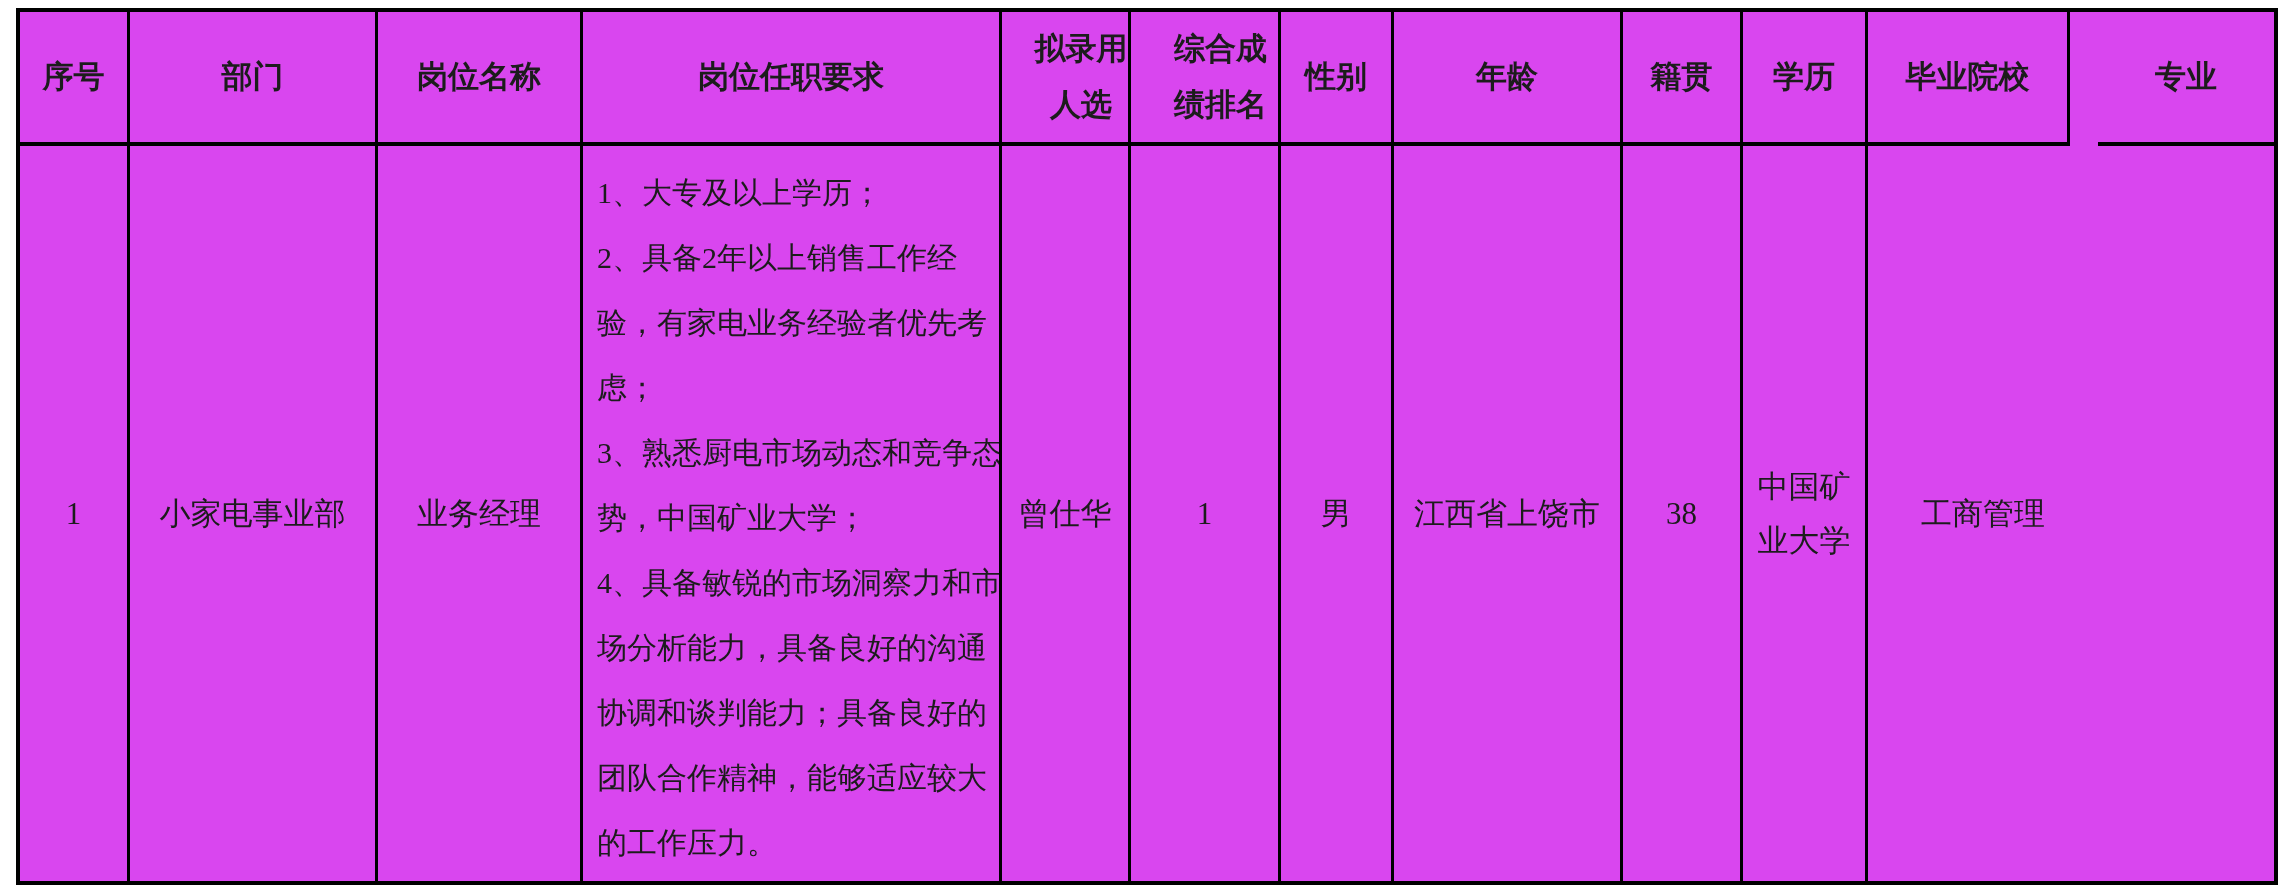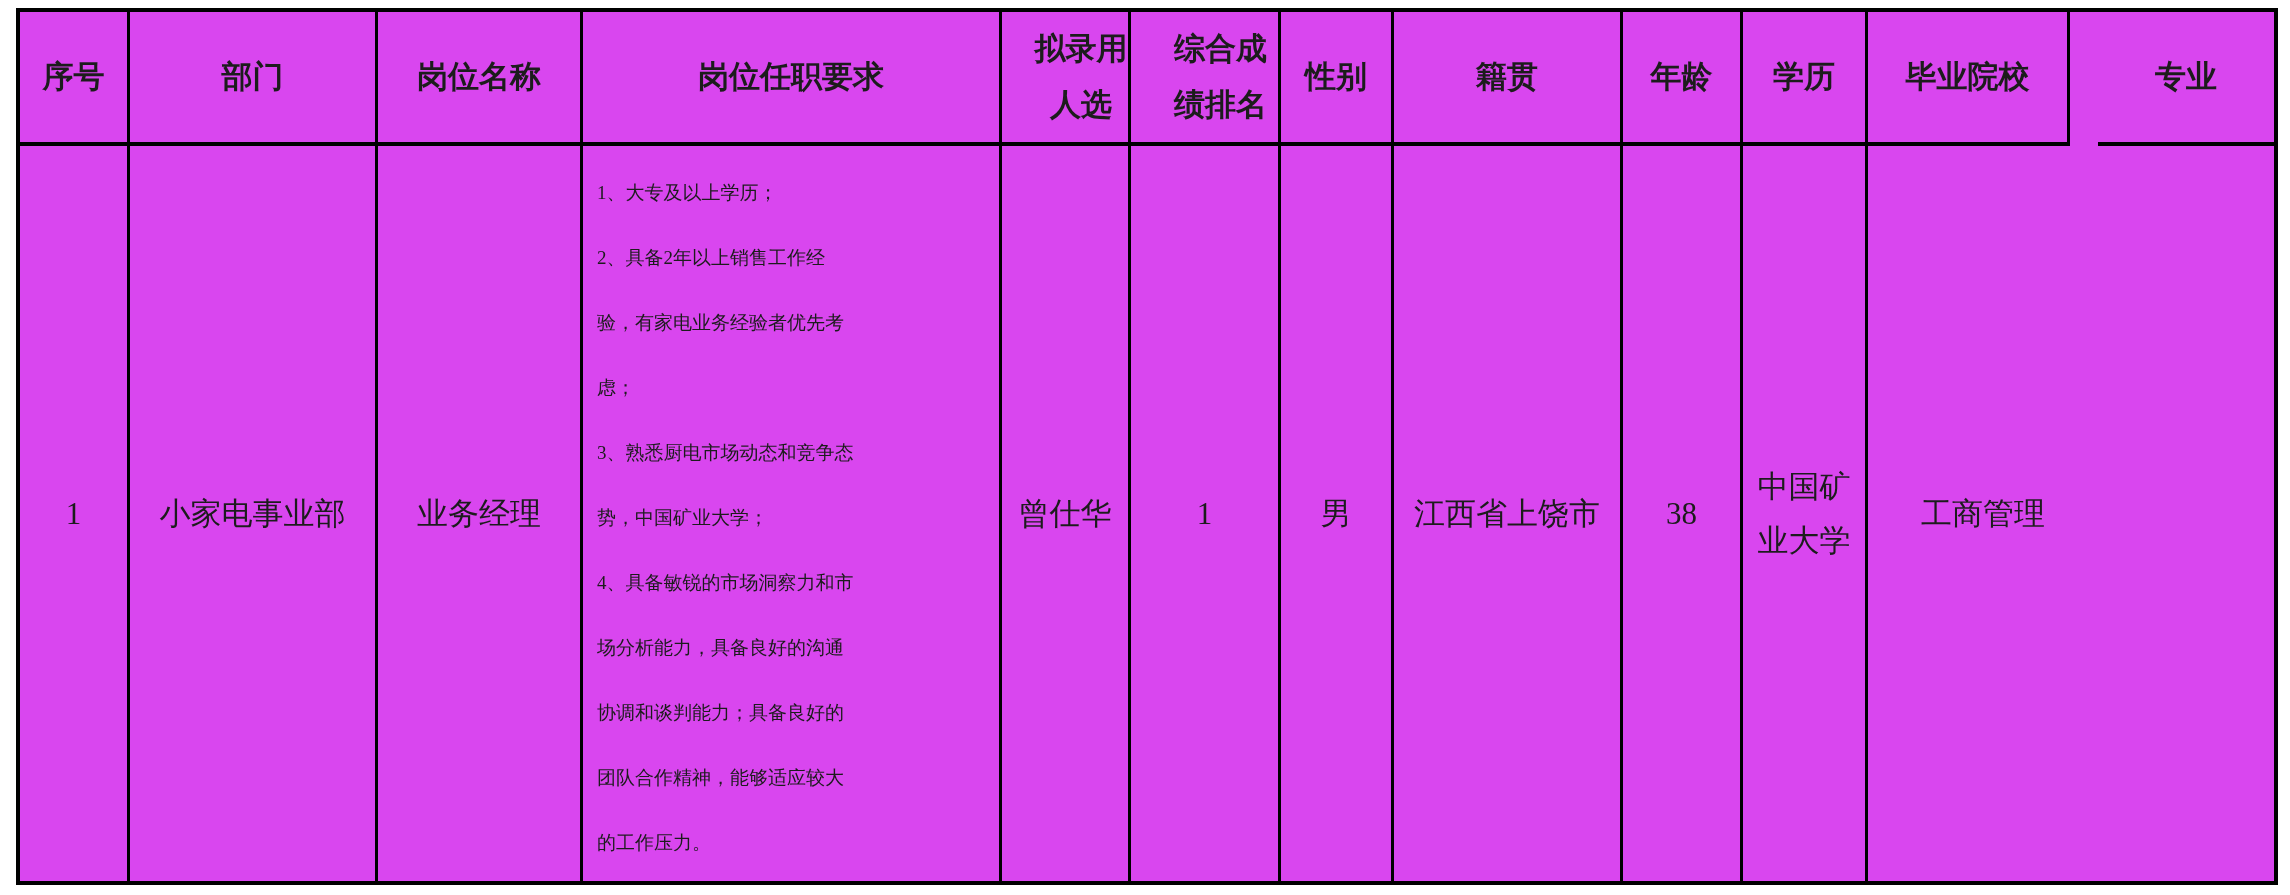--- a/index.html
+++ b/index.html
@@ -45,21 +45,21 @@
     line-height: 56px;
     margin-left: 32px;
   }
   .th .w-candidate { width: 98px; }
   .th .w-rank { width: 130px; }
   .td { font-weight: normal; }
   .td.requirements {
     display: block;
     text-align: left;
     padding: 14px 12px 0 14px;
-    font-size: 19px;
+    font-size: 30px;
     line-height: 65px;
   }
   .td.requirements .req-line {
     height: 65px;
     line-height: 65px;
     white-space: nowrap;
   }
 </style>
 </head>
 <body>
@@ -81,24 +81,24 @@
   <div class="cell th">
     <span class="wrap-narrow w-candidate">拟录用人选</span>
   </div>
   <div class="cell th">
     <span class="wrap-narrow w-rank">综合成绩排名</span>
   </div>
   <div class="cell th">
     <span>性别</span>
   </div>
   <div class="cell th">
-    <span>籍贯</span>
+    <span>年龄</span>
   </div>
   <div class="cell th">
-    <span>年龄</span>
+    <span>籍贯</span>
   </div>
   <div class="cell th">
     <span>学历</span>
   </div>
   <div class="cell th">
     <span>毕业院校</span>
   </div>
   <div class="cell th last-col">
     <span>专业</span>
   </div>

